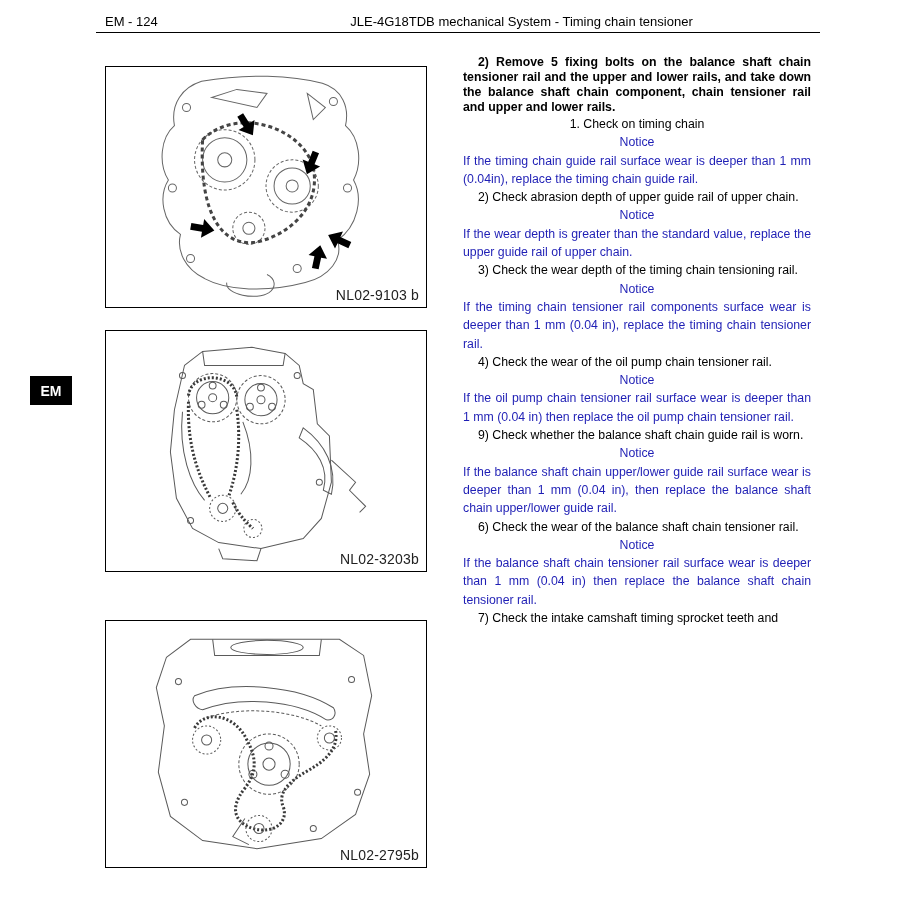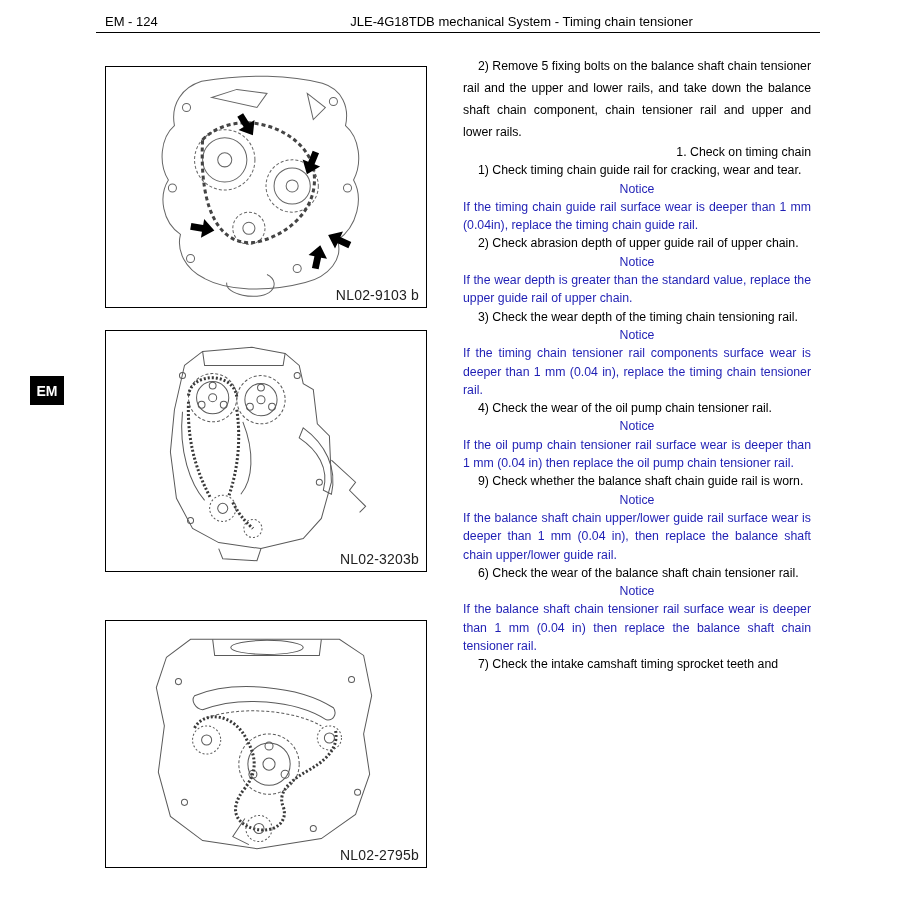--- a/index.html
+++ b/index.html
@@ -9,41 +9,41 @@
   }
   .page{position:absolute;inset:0;background:#fff;}
 
   
   .header-left{position:absolute;left:105px;top:14px;font-size:13px;text-align:right;}
   .header-title{position:absolute;left:115px;right:0;top:14px;text-align:center;font-size:13px;padding-left:12px;}
   .header-rule{position:absolute;left:96px;width:724px;top:32px;border-top:1.6px solid #000;}
 
   
   .em-tab{
-    position:absolute;left:30px;top:376px;width:34px;height:29px;background:#000;color:#fff;
+    position:absolute;left:30px;top:376px;width:42px;height:29px;background:#000;color:#fff;
     font-weight:bold;font-size:14px;display:flex;align-items:center;justify-content:center;
   }
 
   
   .figure{position:absolute;left:105px;width:320px;border:1px solid #000;background:#fff;}
   #fig1{top:66px;height:240px;}
   #fig2{top:330px;height:240px;}
   #fig3{top:620px;height:246px;}
   .figure svg{display:block;width:100%;height:100%;}
   .fig-caption{position:absolute;right:7px;bottom:4px;font-size:14px;color:#222;letter-spacing:.2px;}
 
   
   .textcol{
     position:absolute;left:463px;top:55px;width:348px;
     font-size:12.3px;line-height:18.3px;text-align:justify;
   }
   .textcol p{margin:0;}
-  .p-intro{text-indent:15px;line-height:22px;}
+  .p-intro{text-indent:15px;line-height:15px;font-weight:bold;}
   .p-heading{color:var(--blue,#1f1fb5);font-weight:bold;margin-top:188px !important;text-align:left;font-size:13px;}
-  .p-plain{text-align:right;}
+  .p-plain{text-align:center;}
   .p-step{padding-left:15px;}
   .p-notice-label{color:var(--blue,#1f1fb5);text-align:center;}
   .p-notice{color:var(--blue,#1f1fb5);}
 </style>
 </head>
 <body>
 
 <div class="page">
 
   <div class="header-left">EM - 124</div>
@@ -153,21 +153,20 @@
           <circle cx="78" cy="180" r="3"></circle>
           <circle cx="206" cy="206" r="3"></circle>
       </g>
     </svg>
     <span class="fig-caption">NL02-2795b</span>
   </div>
 
   <div class="textcol">
       <p class="p-intro">2) Remove 5 fixing bolts on the balance shaft chain tensioner rail and the upper and lower rails, and take down the balance shaft chain component, chain tensioner rail and upper and lower rails.</p>
       <p class="p-plain">1. Check on timing chain</p>
-      <p class="p-step">1) Check timing chain guide rail for cracking, wear and tear.</p>
       <p class="p-notice-label">Notice</p>
       <p class="p-notice">If the timing chain guide rail surface wear is deeper than 1 mm (0.04in), replace the timing chain guide rail.</p>
       <p class="p-step">2) Check abrasion depth of upper guide rail of upper chain.</p>
       <p class="p-notice-label">Notice</p>
       <p class="p-notice">If the wear depth is greater than the standard value, replace the upper guide rail of upper chain.</p>
       <p class="p-step">3) Check the wear depth of the timing chain tensioning rail.</p>
       <p class="p-notice-label">Notice</p>
       <p class="p-notice">If the timing chain tensioner rail components surface wear is deeper than 1 mm (0.04 in), replace the timing chain tensioner rail.</p>
       <p class="p-step">4) Check the wear of the oil pump chain tensioner rail.</p>
       <p class="p-notice-label">Notice</p>

